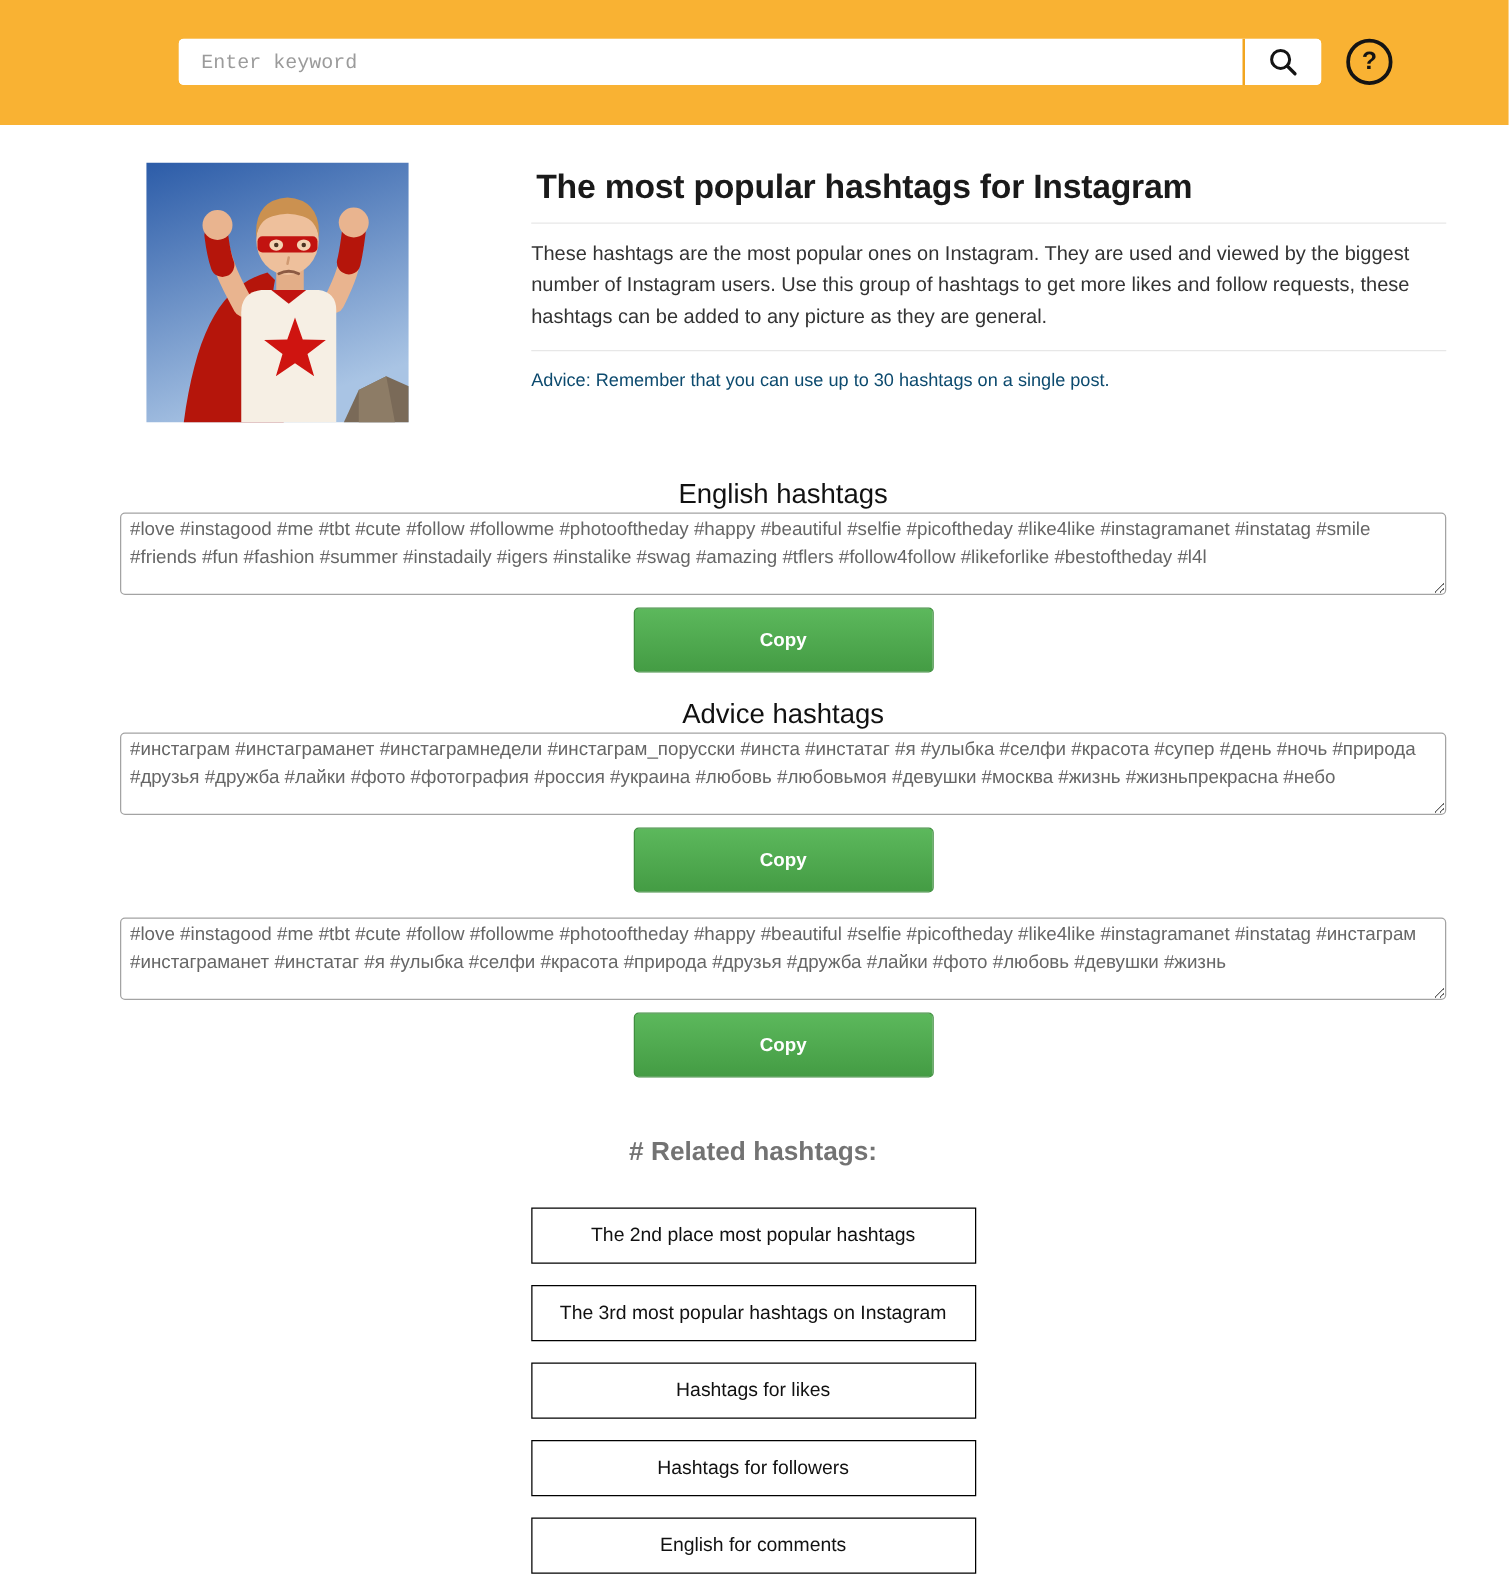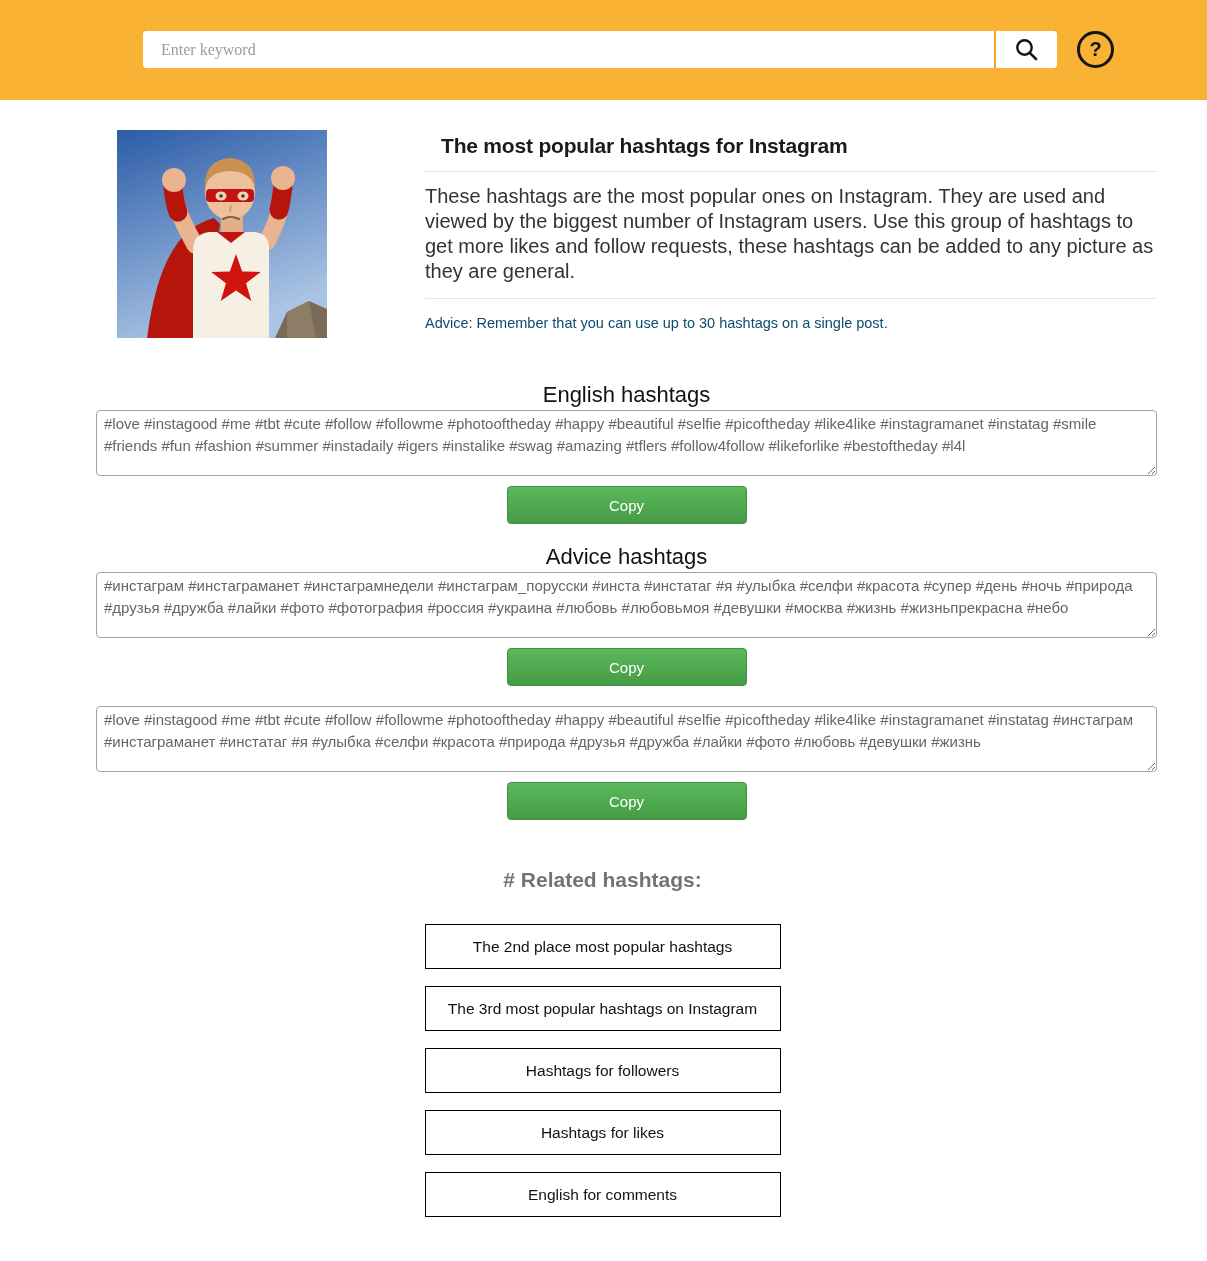--- a/index.html
+++ b/index.html
@@ -29,21 +29,21 @@
     display: flex;
     align-items: stretch;
     overflow: hidden;
   }
   .search-input {
     flex: 1;
     border: none;
     outline: none;
     padding: 0 18px;
     font-size: 16px;
-    font-family: Liberation Serif, serif;
+    font-family: Liberation Mono, monospace;
     color: #333;
   }
   .search-input::placeholder { color: #9b9b9b; }
   .search-divider {
     width: 2px;
     background: #F2A51F;
   }
   .search-btn {
     width: 61px;
     border: none;
@@ -80,29 +80,29 @@
 
   .hero { display: flex; margin-top: 30px; }
   .hero-image {
     margin-left: 69px;
     width: 210px;
     height: 208px;
     flex: none;
   }
   .hero-text { margin-left: 98px; flex: 1; padding-top: 4px; }
   h1.page-title {
-    margin: 0 0 13px 16px;
-    font-size: 21px;
+    margin: 0 0 13px 4px;
+    font-size: 27px;
     font-weight: 700;
     color: #1a1a1a;
     letter-spacing: -0.2px;
   }
   .divider { border: none; border-top: 1px solid #e7e7e7; margin: 0; }
   p.description {
-    font-size: 20px;
+    font-size: 16px;
     line-height: 25px;
     margin: 12px 0 14px 0;
     color: #333;
   }
   p.advice {
     font-size: 14.5px;
     margin: 16px 0 0 0;
     color: #0c4a6e;
   }
 
@@ -126,27 +126,27 @@
     font-size: 15px;
     line-height: 21.5px;
     color: #666;
     text-align: left;
     resize: both;
     background: #fff;
   }
   .copy-btn {
     margin-top: 10px;
     width: 240px;
-    height: 38px;
+    height: 52px;
     border: 1px solid #3F8F3F;
     border-radius: 4px;
     background: linear-gradient(180deg, #5CB85C 0%, #449C44 100%);
     color: #fff;
     font-size: 15px;
-    font-weight: 400;
+    font-weight: 700;
     font-family: "Liberation Sans", sans-serif;
     cursor: pointer;
   }
 
   
   .related { text-align: center; margin-top: 48px; }
   .related-heading {
     font-size: 21px;
     font-weight: 700;
     color: #737373;
@@ -247,18 +247,18 @@
 
   <section class="hashtag-section">
     <textarea class="hashtag-box" style="">#love #instagood #me #tbt #cute #follow #followme #photooftheday #happy #beautiful #selfie #picoftheday #like4like #instagramanet #instatag #инстаграм #инстаграманет #инстатаг #я #улыбка #селфи #красота #природа #друзья #дружба #лайки #фото #любовь #девушки #жизнь</textarea>
     <button class="copy-btn">Copy</button>
   </section>
 
   <section class="related">
     <h2 class="related-heading"># Related hashtags:</h2>
     <a class="related-item">The 2nd place most popular hashtags</a>
     <a class="related-item">The 3rd most popular hashtags on Instagram</a>
+    <a class="related-item">Hashtags for likes</a>
     <a class="related-item">Hashtags for followers</a>
-    <a class="related-item">Hashtags for likes</a>
     <a class="related-item">English for comments</a>
   </section>
 
 </main>
 
 </body></html>

